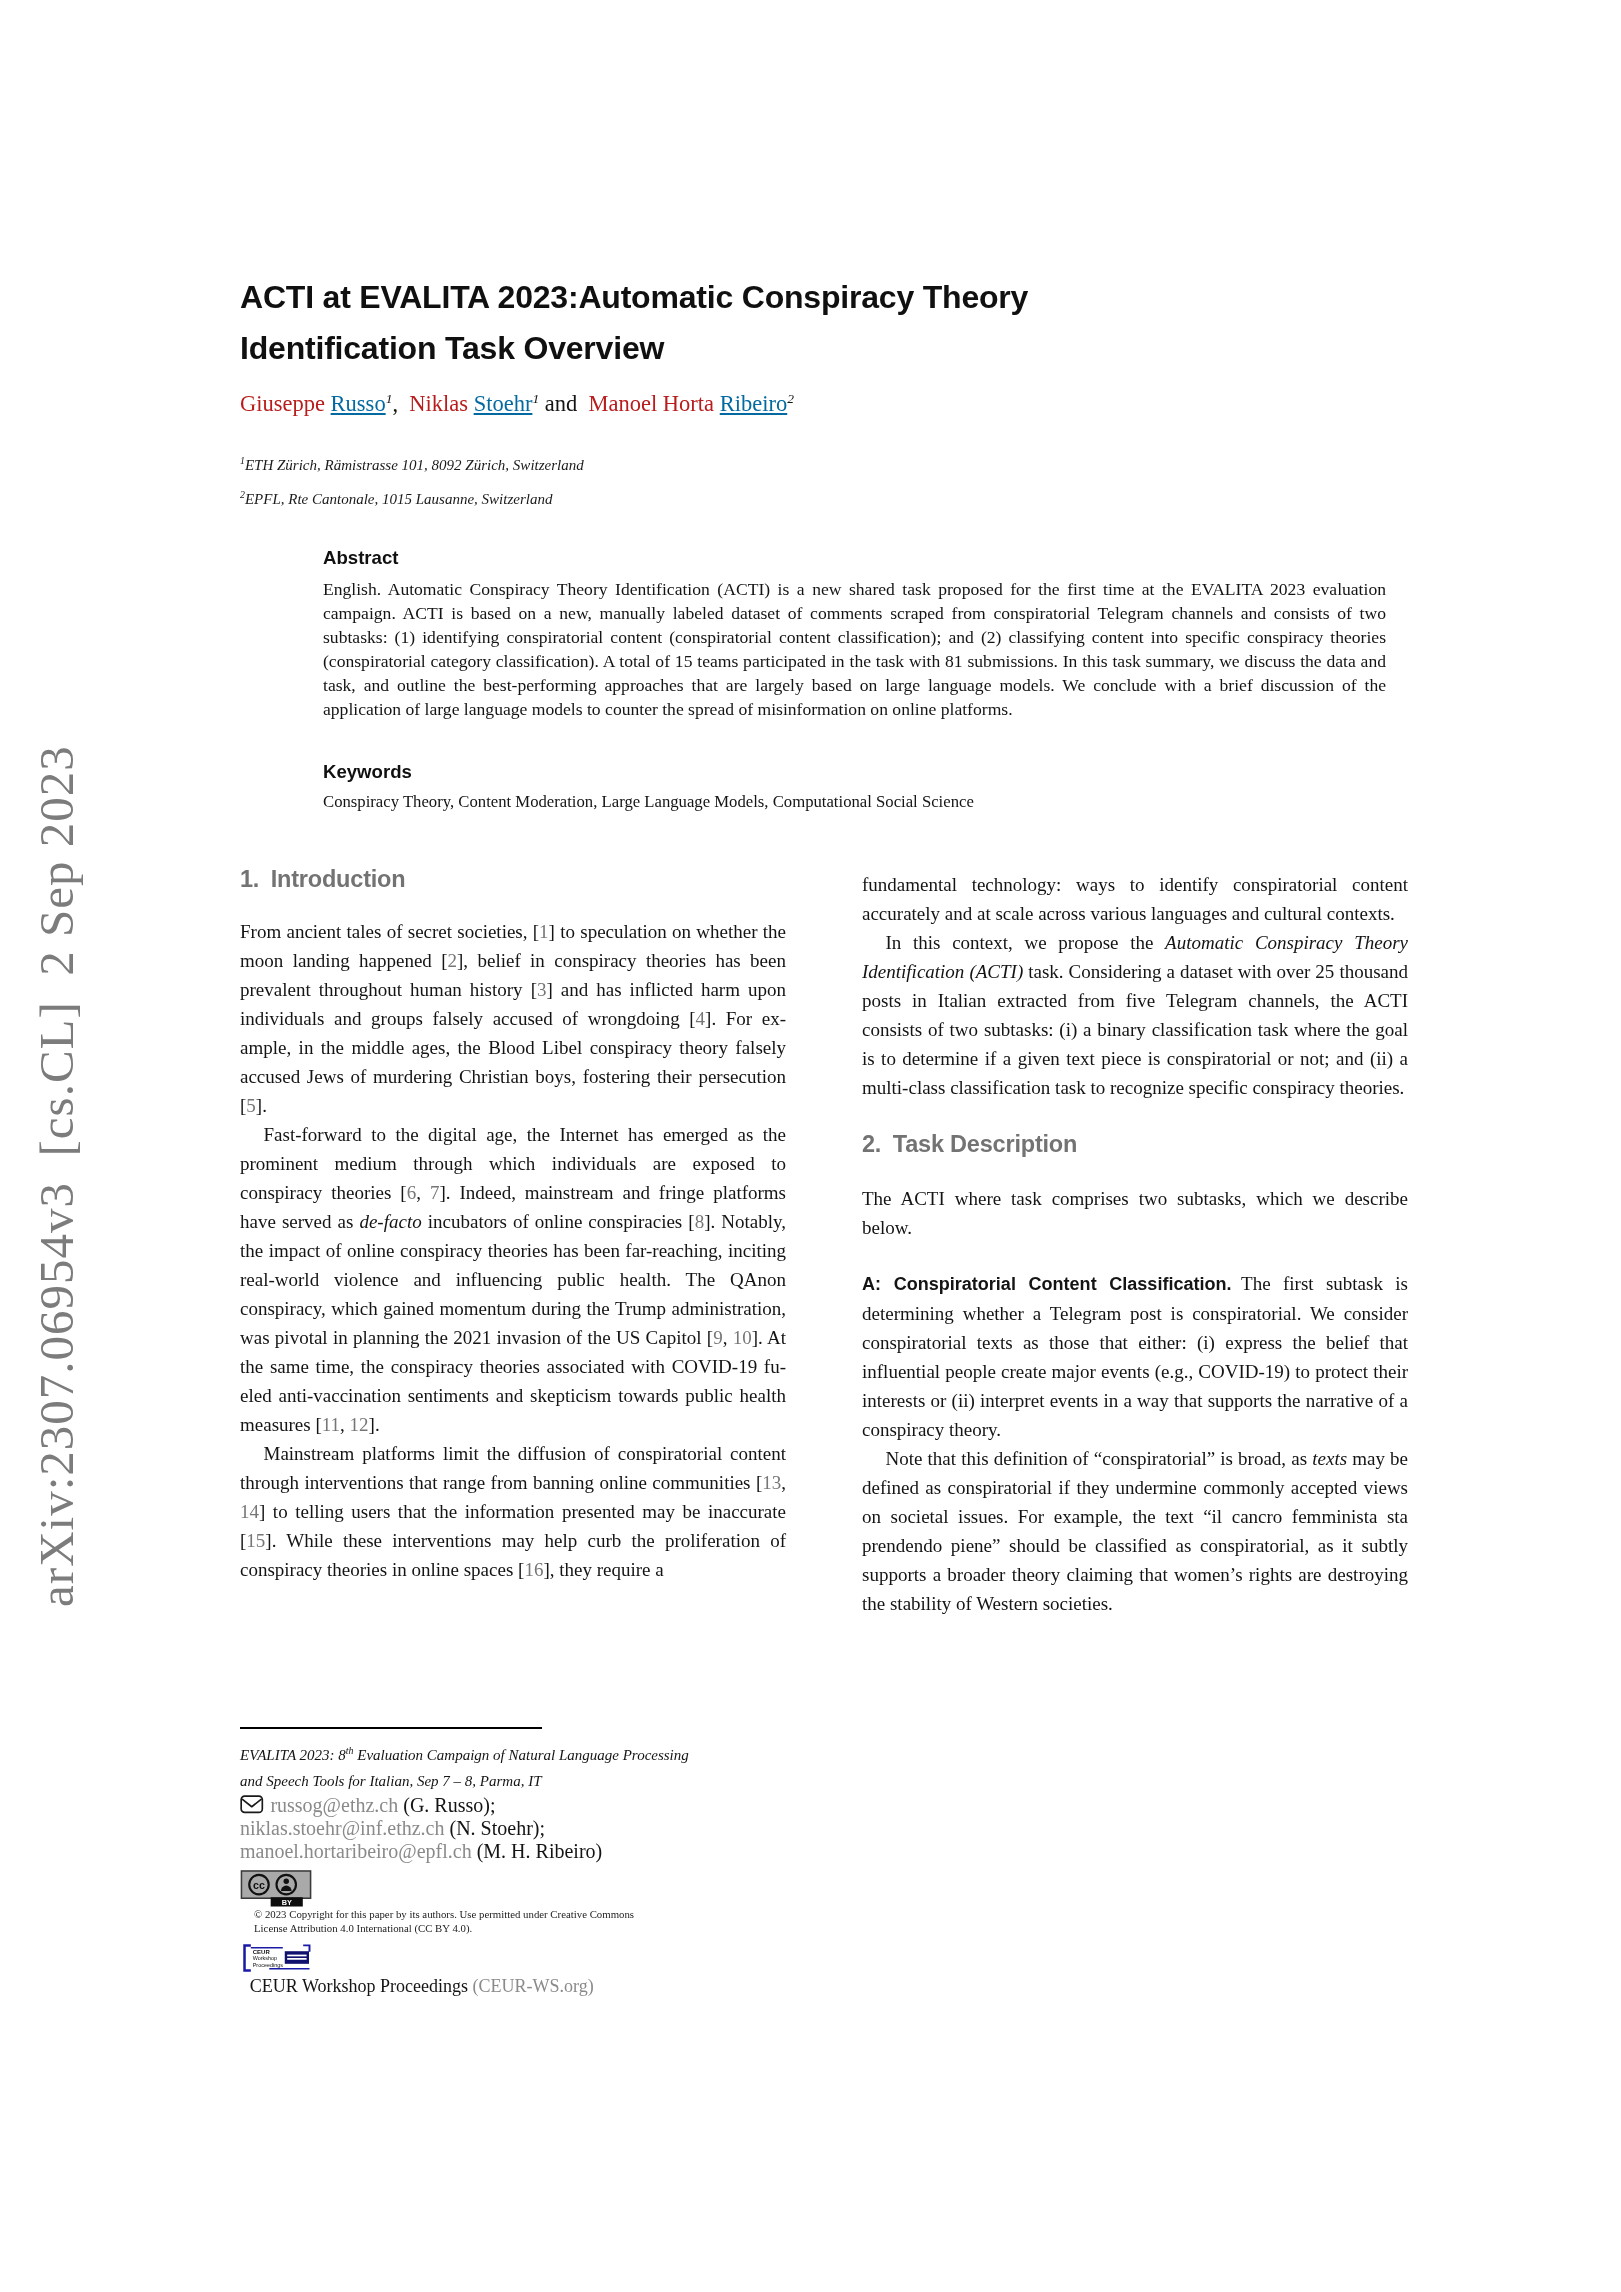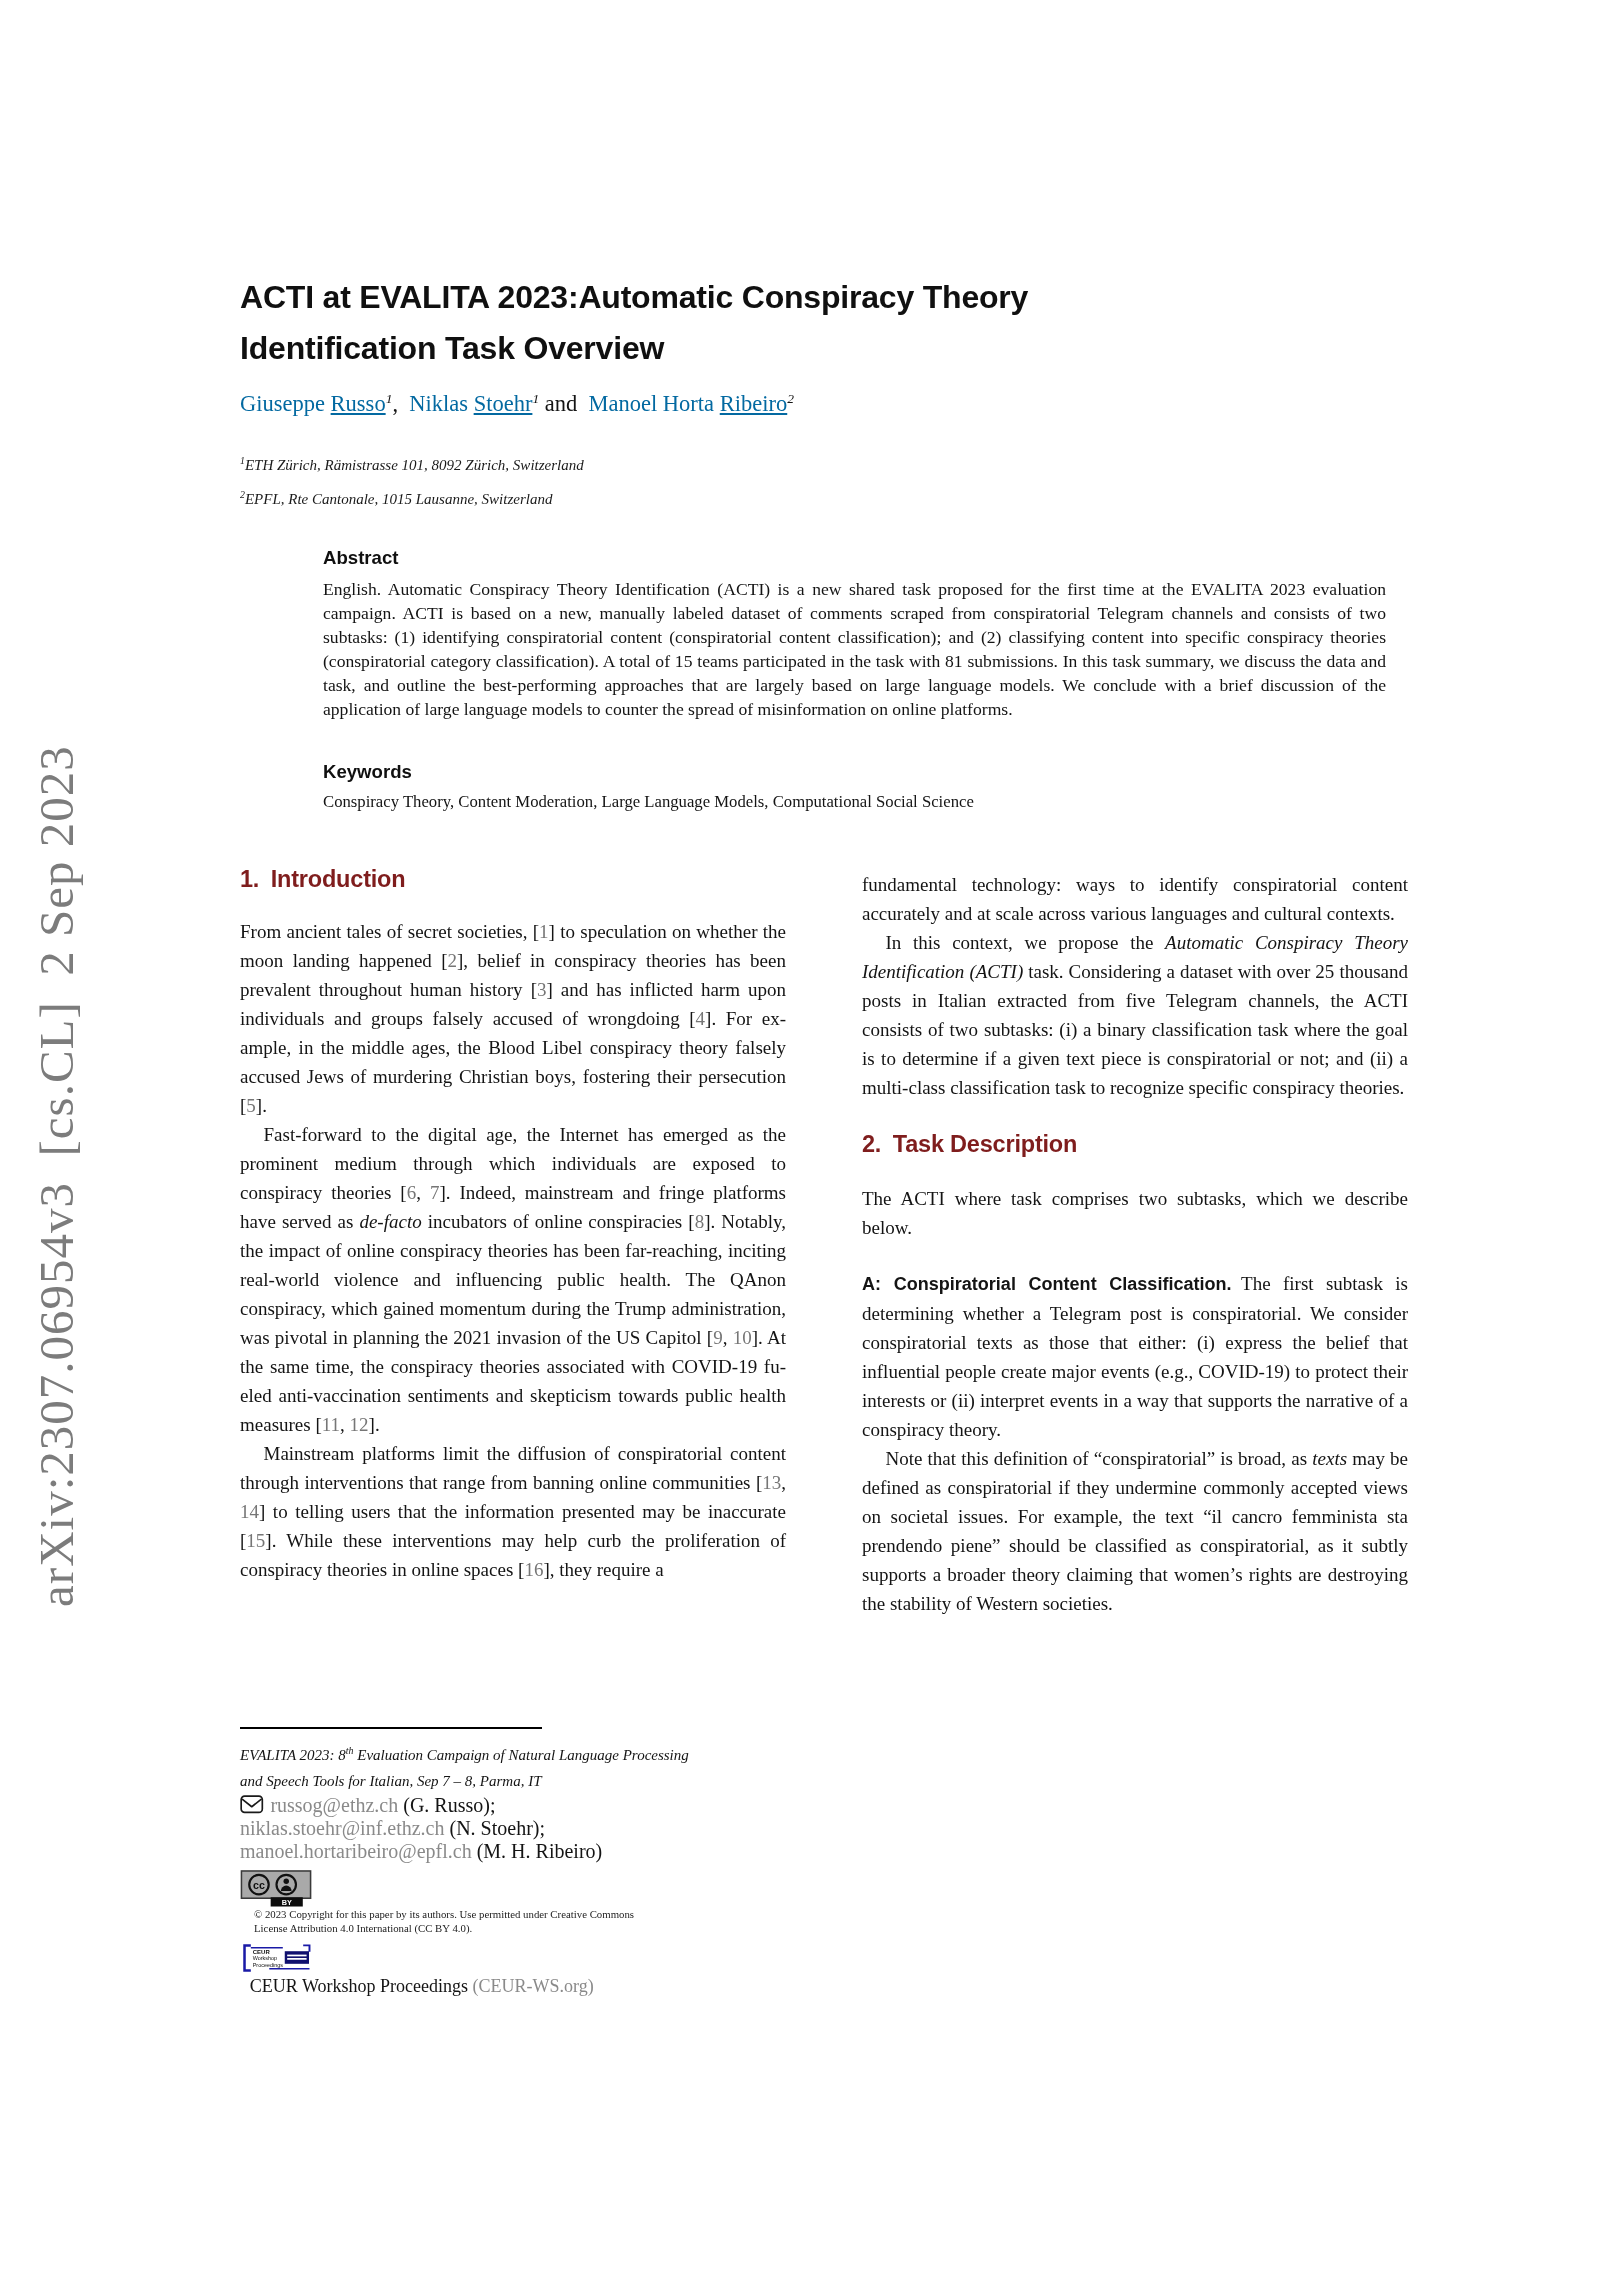--- a/index.html
+++ b/index.html
@@ -13,37 +13,37 @@
     transform:translate(-50%,-50%) rotate(-90deg);
     white-space:nowrap;font-size:49px;color:#7c7c7c;letter-spacing:1px;
     font-family:"Liberation Serif",serif;
   }
   .title{
     position:absolute;left:240px;top:251px;width:980px;
     font-family:"Liberation Sans",sans-serif;font-weight:bold;
     font-size:32px;line-height:51px;letter-spacing:-0.2px;color:#101010;
   }
   .authors{position:absolute;left:240px;top:390px;font-size:22.5px;white-space:nowrap;}
-  .author-first{color:#0369a1;margin-top:44px;}
+  .author-first{color:#b91c1c;margin-top:44px;}
   .author-last{color:#0369a1;text-decoration:underline;}
   .author-sup{font-style:italic;font-size:60%;vertical-align:super;}
   .author-sep{color:#141414;}
   .affiliations{position:absolute;left:240px;top:446px;font-style:italic;font-size:15px;line-height:29px;color:#1a1a1a;}
   .affil-sup{vertical-align:super;font-size:66%;}
   .abstract{position:absolute;left:323px;top:547px;width:1063px;}
   .block-heading{font-family:"Liberation Sans",sans-serif;font-weight:bold;font-size:18.6px;margin:0 0 7.8px 0;color:#101010;}
   .abstract-body{font-size:17.6px;line-height:24px;text-align:justify;}
   .keywords{position:absolute;left:323px;top:761px;width:1063px;}
   .keywords-body{font-size:16.7px;line-height:21.6px;}
   .col{position:absolute;width:546px;}
   .col-left{left:240px;top:866px;}
   .col-right{left:862px;top:870px;}
   .section-heading{
     font-family:"Liberation Sans",sans-serif;font-weight:bold;font-size:23.5px;
-    margin:0 0 23.5px 0;letter-spacing:-0.2px;color:#7f1d1d;
+    margin:0 0 23.5px 0;letter-spacing:-0.2px;color:#737373;
   }
   .sec2{margin:29px 0 25.5px 0;}
   .col p{margin:0;font-size:19px;line-height:29px;text-align:justify;hyphens:manual;}
   .indent{text-indent:23.5px;}
   .runin{margin-top:27.4px !important;}
   .sg-i{font-style:italic;}
   .sg-b{font-family:"Liberation Sans",sans-serif;font-weight:bold;font-size:0.95em;}
   .sg-c{color:#767676;}
   .sg-a{color:#8a8a8a;}
   .sg-sup{vertical-align:super;font-size:66%;}

